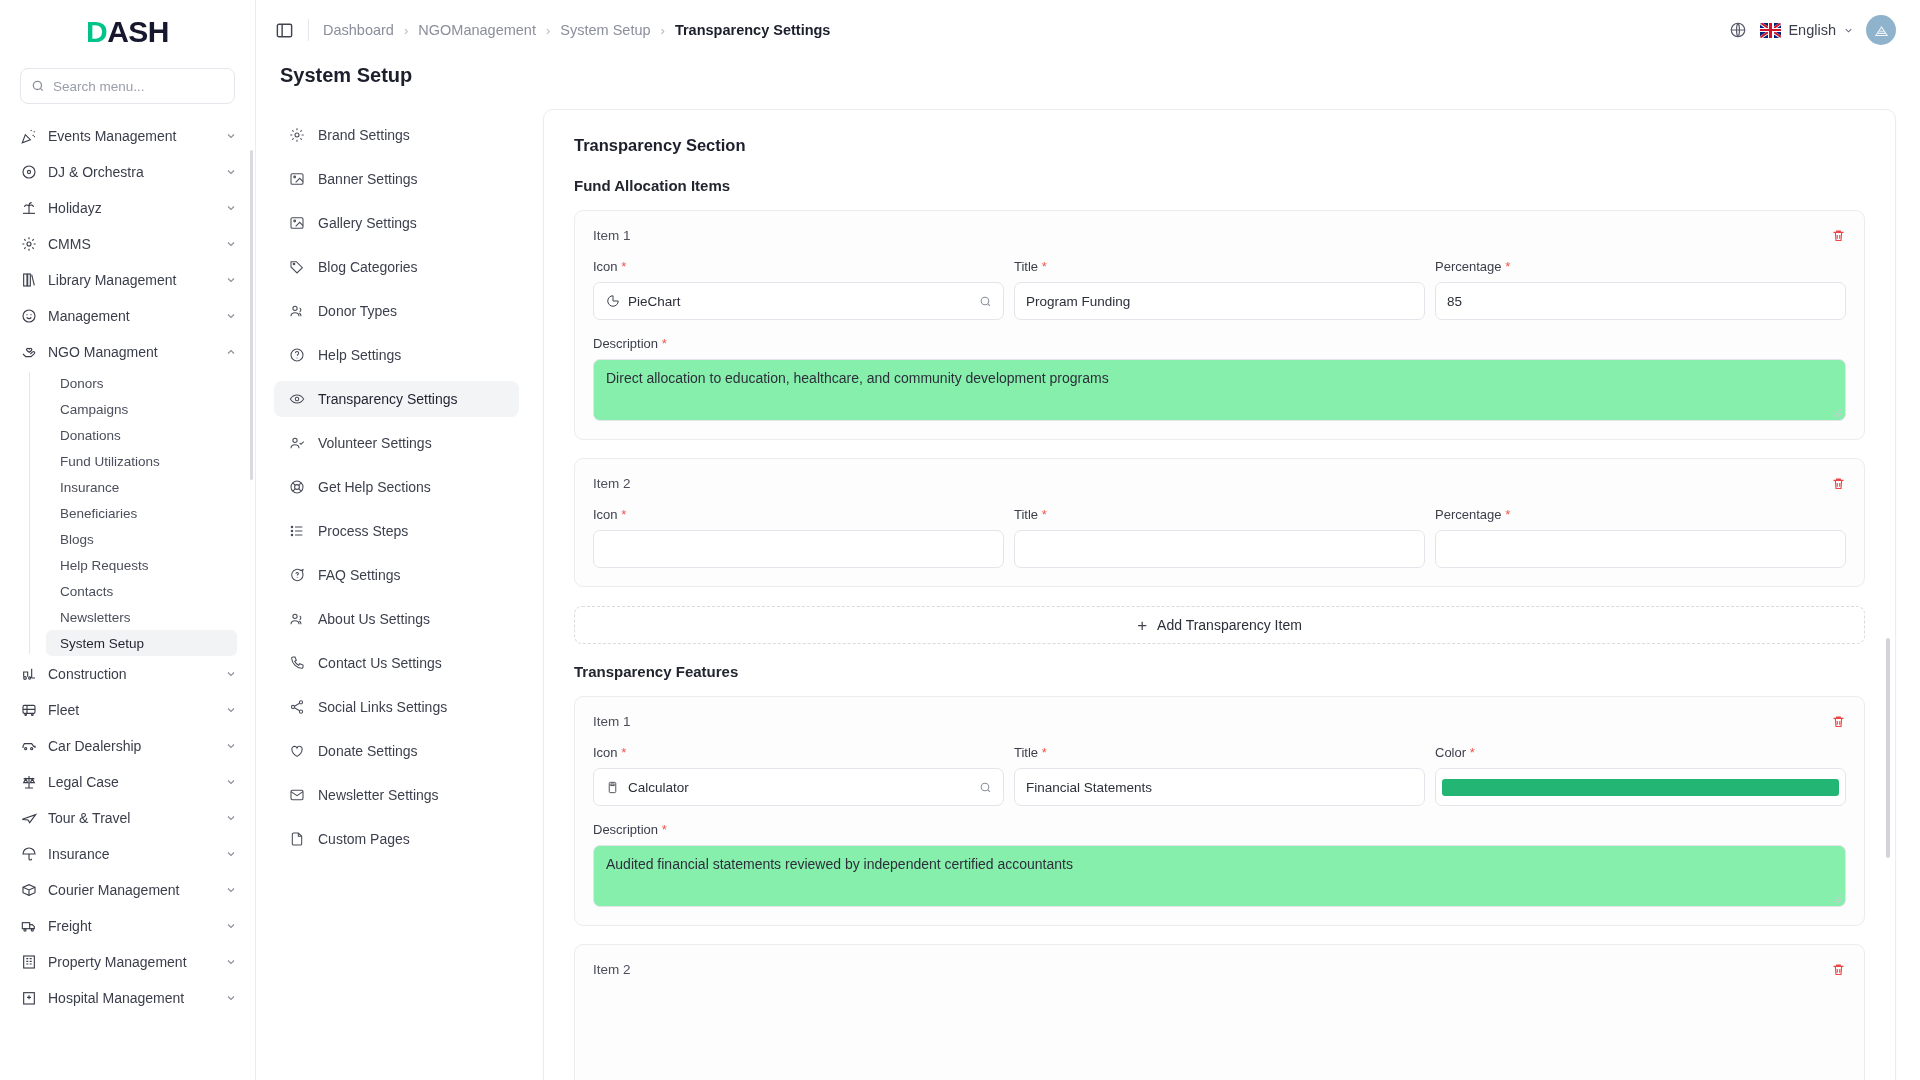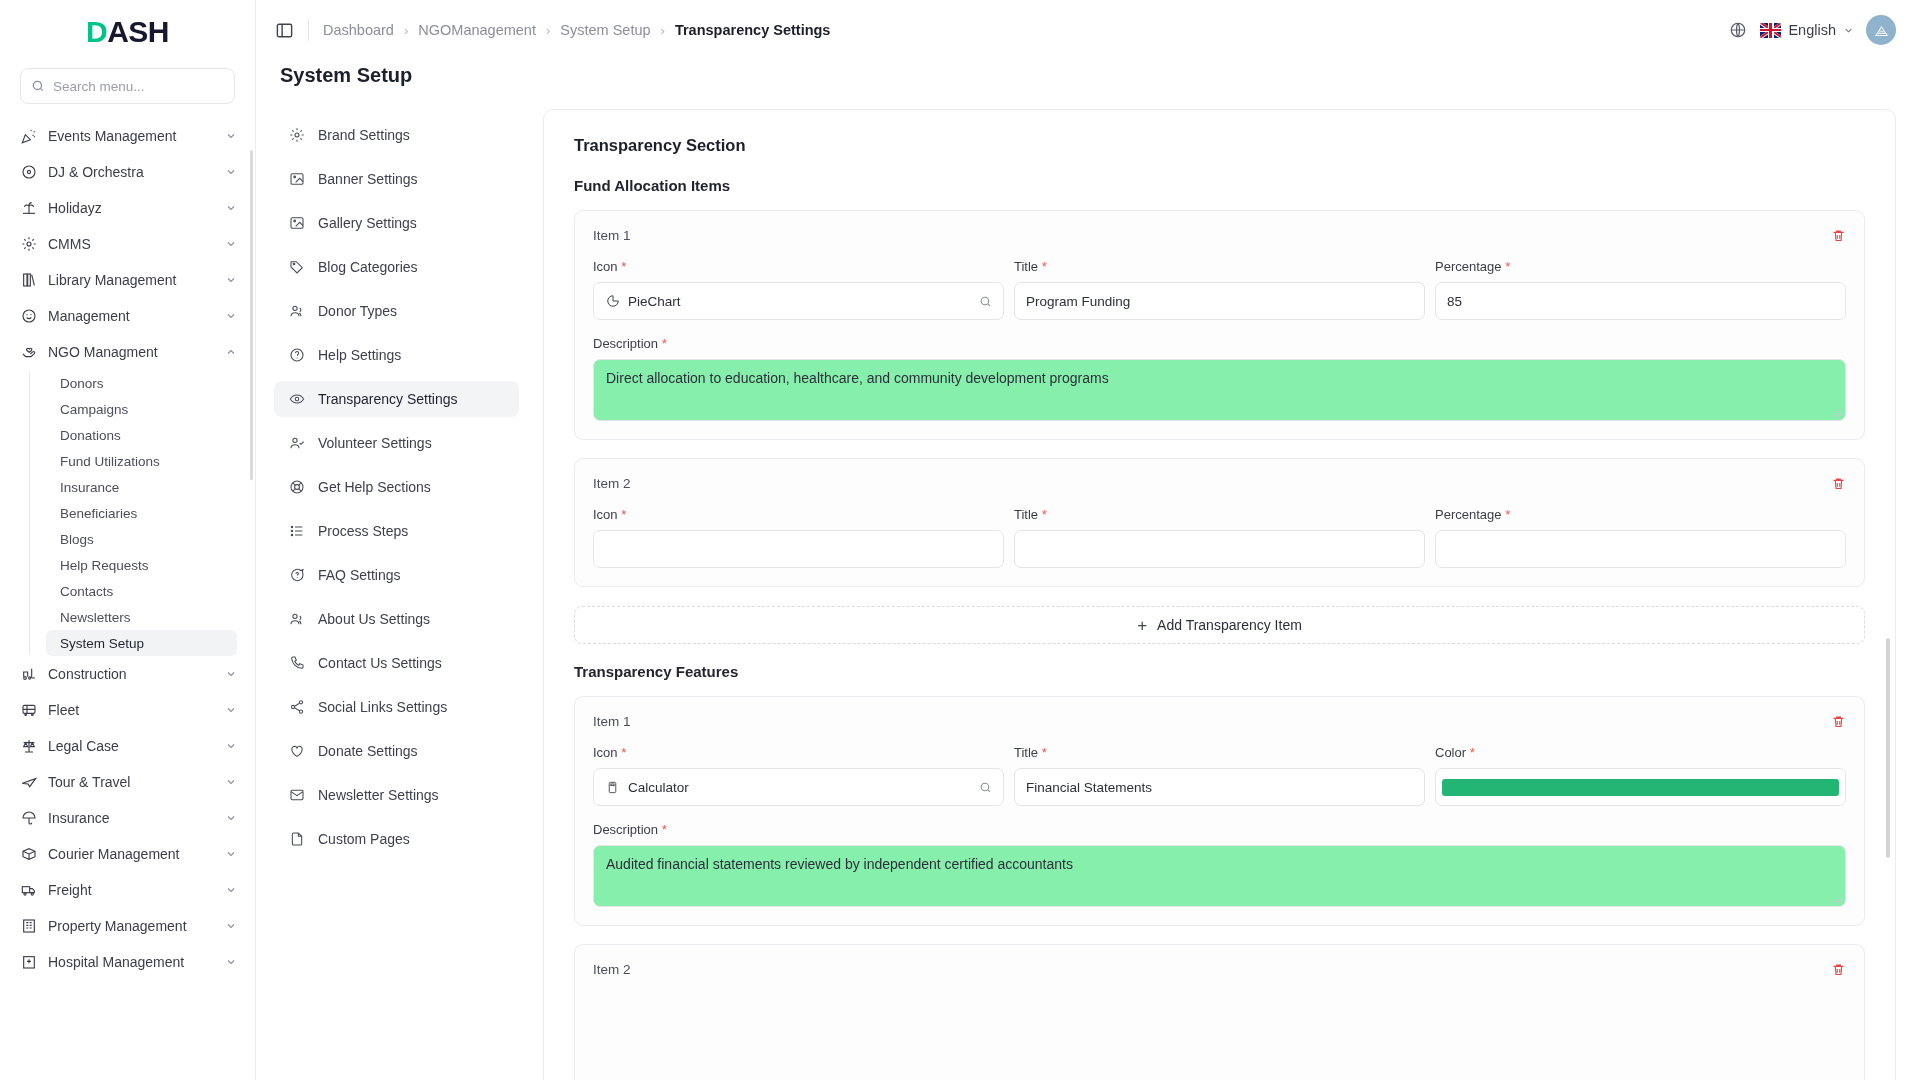--- a/index.html
+++ b/index.html
@@ -360,20 +360,35 @@
             </svg>
           </span>
         <span class="lbl">Fleet</span>
         <span class="chev">
             <svg width="12" height="12" viewBox="0 0 24 24" fill="none" stroke="currentColor" stroke-width="2.2">
               <path d="M6 9l6 6 6-6"></path>
             </svg>
           </span>
       </div>
 
+      <div class="nav-item">
+        <span class="ico">
+            <svg width="16" height="16" viewBox="0 0 24 24" fill="none" stroke="currentColor" stroke-width="1.7">
+              <path d="M3 15v-2.5l2-4h11l3 4H21V15"></path>
+              <circle cx="7" cy="16" r="1.6"></circle>
+              <circle cx="16" cy="16" r="1.6"></circle>
+            </svg>
+          </span>
+        <span class="lbl">Car Dealership</span>
+        <span class="chev">
+            <svg width="12" height="12" viewBox="0 0 24 24" fill="none" stroke="currentColor" stroke-width="2.2">
+              <path d="M6 9l6 6 6-6"></path>
+            </svg>
+          </span>
+      </div>
 
       <div class="nav-item">
         <span class="ico">
             <svg width="16" height="16" viewBox="0 0 24 24" fill="none" stroke="currentColor" stroke-width="1.7">
               <path d="M12 3v18M6 21h12M4 7h16M7 7l-3 6h6L7 7zM17 7l-3 6h6l-3-6z"></path>
             </svg>
           </span>
         <span class="lbl">Legal Case</span>
         <span class="chev">
             <svg width="12" height="12" viewBox="0 0 24 24" fill="none" stroke="currentColor" stroke-width="2.2">

